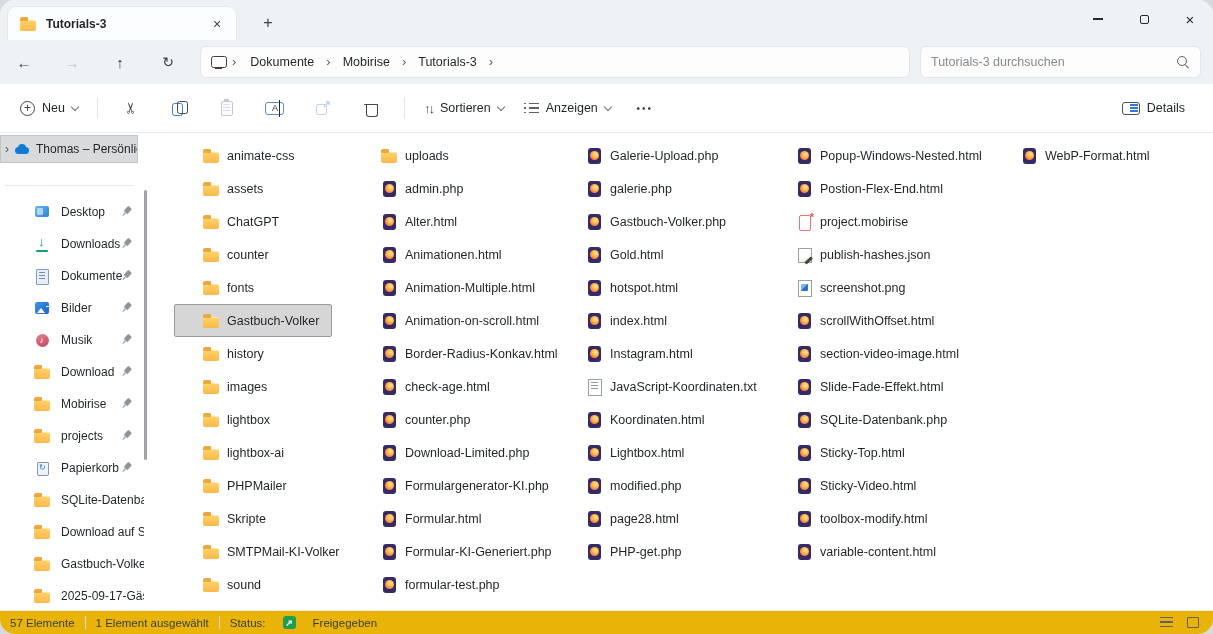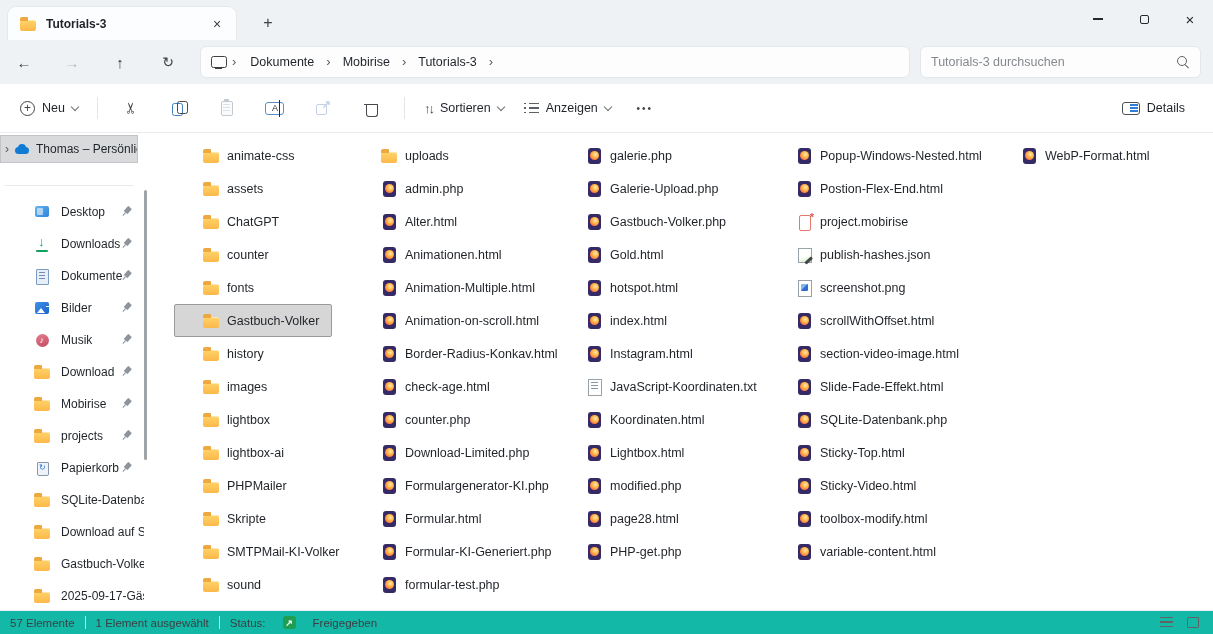--- a/index.html
+++ b/index.html
@@ -1,20 +1,20 @@
 <!DOCTYPE html>
 <html><head>
 <meta charset="utf-8">
 <style>
   * { margin:0; padding:0; box-sizing:border-box; }
   html,body { background:#d7dade; }
   .window{
     position:relative; width:1213px; height:634px; overflow:hidden;
     background:#eff2f5; color:#1f2328;
-    font-family:"Liberation Sans", sans-serif; font-size:12.5px;
+    font-family:"Liberation Sans", sans-serif; font-size:12.5px;border-radius:15px;
   }
   
   .tabstrip{position:absolute;left:0;top:0;right:0;height:40px;background:#eff2f5;}
   .tab{position:absolute;left:8px;top:7px;width:228px;height:33px;background:#fcfdfe;
        border-radius:8px 8px 0 0;display:flex;align-items:center;gap:9px;padding:0 8px 0 12px;
        box-shadow:0 0 0 1px rgba(0,0,0,.04);}
   .tab-title{font-size:12px;font-weight:700;white-space:nowrap;}
   .tab-close{margin-left:auto;width:22px;height:22px;display:grid;place-items:center;
              font-size:14px;color:#3c4043;border-radius:4px;}
   .newtab{position:absolute;left:255px;top:10px;width:26px;height:26px;display:grid;place-items:center;
@@ -146,21 +146,21 @@
         background:linear-gradient(135deg,#3f93e8,#1b66c9);}
   .ic-pictures::after{content:"";position:absolute;left:3px;bottom:3px;border-left:4px solid transparent;
         border-right:4px solid transparent;border-bottom:5px solid #fff;box-shadow:7px -4px 0 -2px #fff;}
   .ic-music::before{content:"";position:absolute;left:1.5px;top:1.5px;width:13px;height:13px;border-radius:50%;
         background:linear-gradient(160deg,#e47f8e,#c24a62);}
   .ic-music::after{content:"♪";position:absolute;left:5.5px;top:2.5px;font-size:9px;color:#fff;}
   .ic-recycle::before{content:"";position:absolute;left:3px;top:2px;width:10px;height:12px;background:#eef3f9;
         border:1px solid #8898aa;border-radius:1px 1px 2px 2px;}
   .ic-recycle::after{content:"↻";position:absolute;left:5px;top:2.5px;font-size:8px;color:#2e77c9;}
   
-  .statusbar{position:absolute;left:0;bottom:0;right:0;height:24px;background:#14b8a6;border-top:1px solid #ededf0;
+  .statusbar{position:absolute;left:0;bottom:0;right:0;height:24px;background:#eab308;border-top:1px solid #ededf0;
         display:flex;align-items:center;padding:0 10px;font-size:11.5px;color:#3a3f44;gap:10px;}
   .sb-sep{width:1px;height:13px;background:#d8dadd;}
   .ic-shared{width:13px;height:13px;border-radius:3px;background:#1f9e52;position:relative;flex:0 0 13px;}
   .ic-shared::before{content:"↗";position:absolute;inset:0;display:grid;place-items:center;color:#fff;font-size:9px;font-weight:700;}
   .status-group{display:flex;align-items:center;gap:17px;}
   .sb-right{margin-left:auto;display:flex;align-items:center;gap:14px;padding-right:4px;}
   .ic-flist{width:13px;height:11px;background:repeating-linear-gradient(#5f6368 0 1.4px,transparent 1.4px 4.4px);}
   .ic-fthumb{width:12px;height:11px;border:1.4px solid #5f6368;border-radius:1px;}
 </style>
 </head>
@@ -457,25 +457,25 @@
         </div>
         <div class="file-item">
           <span class="icon ic-html"></span>
           <span class="file-label">formular-test.php</span>
         </div>
       </div>
     <div class="col col-3">
 
     <div class="file-item">
           <span class="icon ic-html"></span>
+          <span class="file-label">Galerie-Upload.php</span>
+        </div>
+        <div class="file-item">
+          <span class="icon ic-html"></span>
           <span class="file-label">galerie.php</span>
-        </div>
-        <div class="file-item">
-          <span class="icon ic-html"></span>
-          <span class="file-label">Galerie-Upload.php</span>
         </div>
         <div class="file-item">
           <span class="icon ic-html"></span>
           <span class="file-label">Gastbuch-Volker.php</span>
         </div>
         <div class="file-item">
           <span class="icon ic-html"></span>
           <span class="file-label">Gold.html</span>
         </div>
         <div class="file-item">

